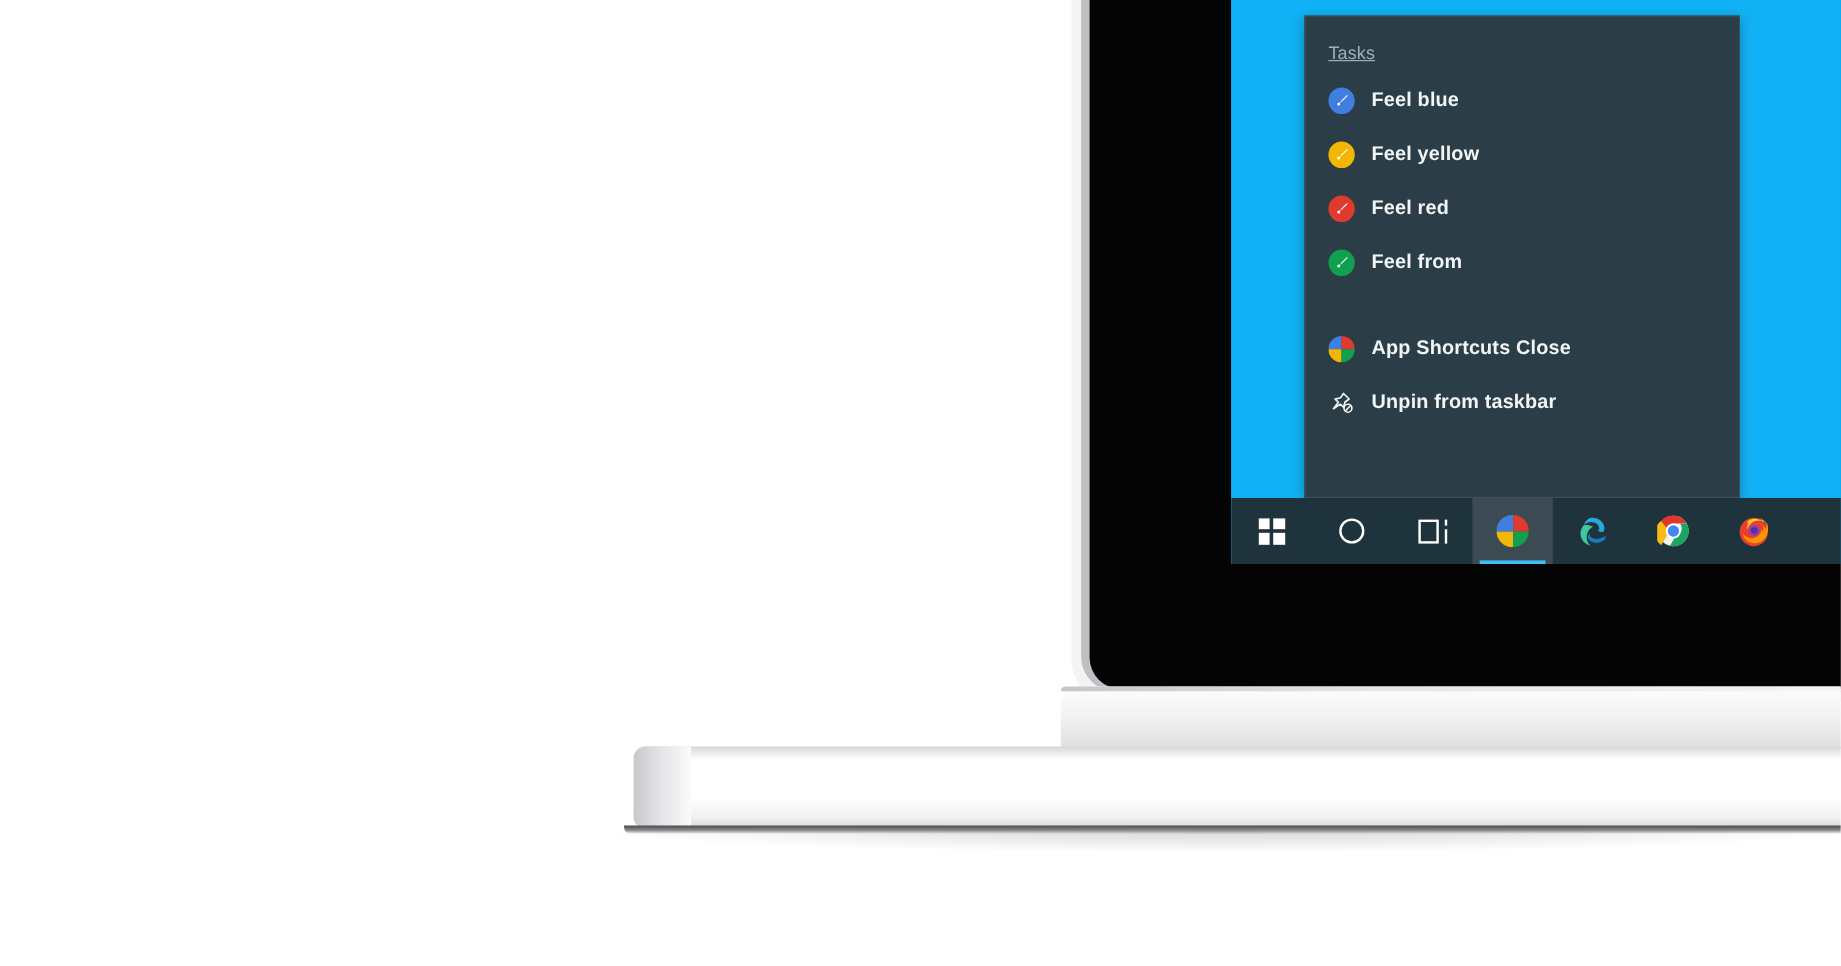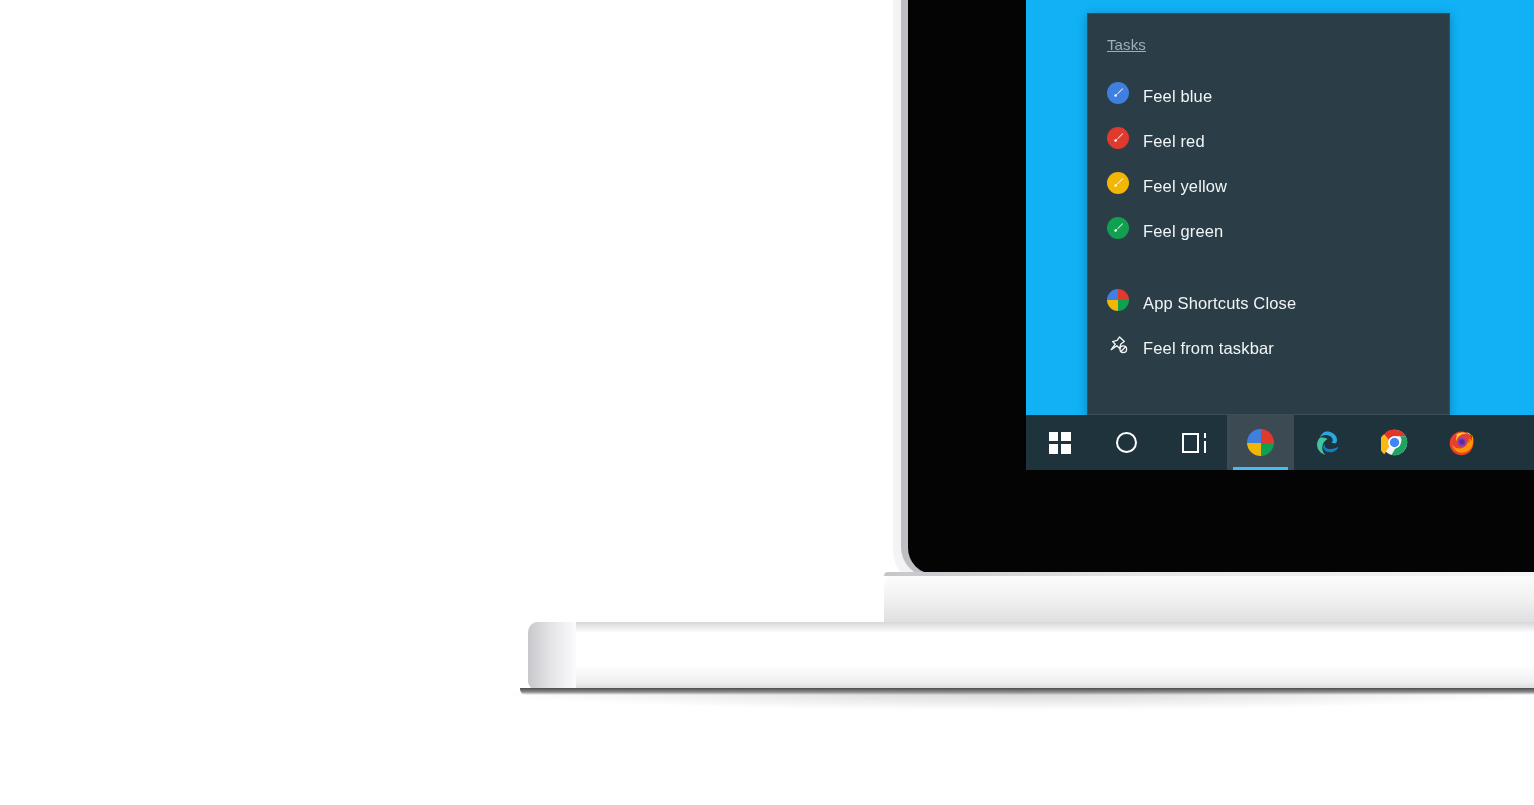--- a/index.html
+++ b/index.html
@@ -83,24 +83,25 @@
   .jl-header {
     color: #9fb0b8;
     font-size: 15px;
     padding: 22px 0 6px 19px;
     letter-spacing: .1px;
     text-decoration: underline;
   }
   .jl-group { padding-top: 2px; }
   .jl-item {
     display: flex;
-    align-items: flex-end;
+    align-items: center;
     height: 45px;
     padding-left: 17px;
     cursor: default;
+    font-weight: bold;
   }
   .jl-icon {
     width: 26px; height: 26px;
     flex: 0 0 26px;
     position: relative;
     display: flex; align-items: center; justify-content: center;
     margin-right: 12px;
   }
   .jl-label {
     color: #f2f5f6;
@@ -269,55 +270,55 @@
                   <path d="M5.9 7.8 L3.6 10.6 L6.4 8.3 Z" fill="#e9eef7"></path>
                   <circle cx="4.6" cy="9.6" r="1.25" fill="#ffffff"></circle>
                 </svg>
               </span>
             </span>
             <span class="jl-label">Feel blue</span>
           </div>
 
           <div class="jl-item">
             <span class="jl-icon">
+              <span class="brush-dot" style="background:#f2b705;">
+                <svg width="14" height="14" viewBox="0 0 14 14">
+                  <path d="M11.5 2.2 L6.3 7.4 L6.9 8 L12.1 2.8 Z" fill="#ffffff"></path>
+                  <path d="M5.9 7.8 L3.6 10.6 L6.4 8.3 Z" fill="#fbf4e0"></path>
+                  <circle cx="4.6" cy="9.6" r="1.25" fill="#ffffff"></circle>
+                </svg>
+              </span>
+            </span>
+            <span class="jl-label">Feel yellow</span>
+          </div>
+
+          <div class="jl-item">
+            <span class="jl-icon">
               <span class="brush-dot" style="background:#e03a2f;">
                 <svg width="14" height="14" viewBox="0 0 14 14">
                   <path d="M11.5 2.2 L6.3 7.4 L6.9 8 L12.1 2.8 Z" fill="#ffffff"></path>
                   <path d="M5.9 7.8 L3.6 10.6 L6.4 8.3 Z" fill="#f7e9e8"></path>
                   <circle cx="4.6" cy="9.6" r="1.25" fill="#ffffff"></circle>
                 </svg>
               </span>
             </span>
             <span class="jl-label">Feel red</span>
           </div>
 
           <div class="jl-item">
             <span class="jl-icon">
-              <span class="brush-dot" style="background:#f2b705;">
-                <svg width="14" height="14" viewBox="0 0 14 14">
-                  <path d="M11.5 2.2 L6.3 7.4 L6.9 8 L12.1 2.8 Z" fill="#ffffff"></path>
-                  <path d="M5.9 7.8 L3.6 10.6 L6.4 8.3 Z" fill="#fbf4e0"></path>
-                  <circle cx="4.6" cy="9.6" r="1.25" fill="#ffffff"></circle>
-                </svg>
-              </span>
-            </span>
-            <span class="jl-label">Feel yellow</span>
-          </div>
-
-          <div class="jl-item">
-            <span class="jl-icon">
               <span class="brush-dot" style="background:#11a050;">
                 <svg width="14" height="14" viewBox="0 0 14 14">
                   <path d="M11.5 2.2 L6.3 7.4 L6.9 8 L12.1 2.8 Z" fill="#ffffff"></path>
                   <path d="M5.9 7.8 L3.6 10.6 L6.4 8.3 Z" fill="#e4f3ea"></path>
                   <circle cx="4.6" cy="9.6" r="1.25" fill="#ffffff"></circle>
                 </svg>
               </span>
             </span>
-            <span class="jl-label">Feel green</span>
+            <span class="jl-label">Feel from</span>
           </div>
         </div>
 
         <div class="jl-gap"></div>
 
         <div class="jl-group">
 
           <div class="jl-item">
             <span class="jl-icon">
               <span class="pie-icon">
@@ -331,21 +332,21 @@
           </div>
 
           <div class="jl-item">
             <span class="jl-icon">
               <svg width="24" height="24" viewBox="0 0 24 24" fill="none" stroke="#f2f5f6" stroke-width="1.35" stroke-linejoin="round" stroke-linecap="round">
                 <path d="M13.6 3.9 L11.1 7.4 L6.6 8.6 L9.3 11.2 L5.2 16.6 L10.9 12.8 L13.6 15.4 L14.8 11.0 L18.3 8.5 Z"></path>
                 <circle cx="17.3" cy="16.2" r="3.3"></circle>
                 <line x1="15.2" y1="18.3" x2="19.4" y2="14.1"></line>
               </svg>
             </span>
-            <span class="jl-label">Feel from taskbar</span>
+            <span class="jl-label">Unpin from taskbar</span>
           </div>
 
         </div>
       </div>
 
       <div class="taskbar">
 
         <div class="tb-btn">
           <span class="win-logo">
             <span></span>

